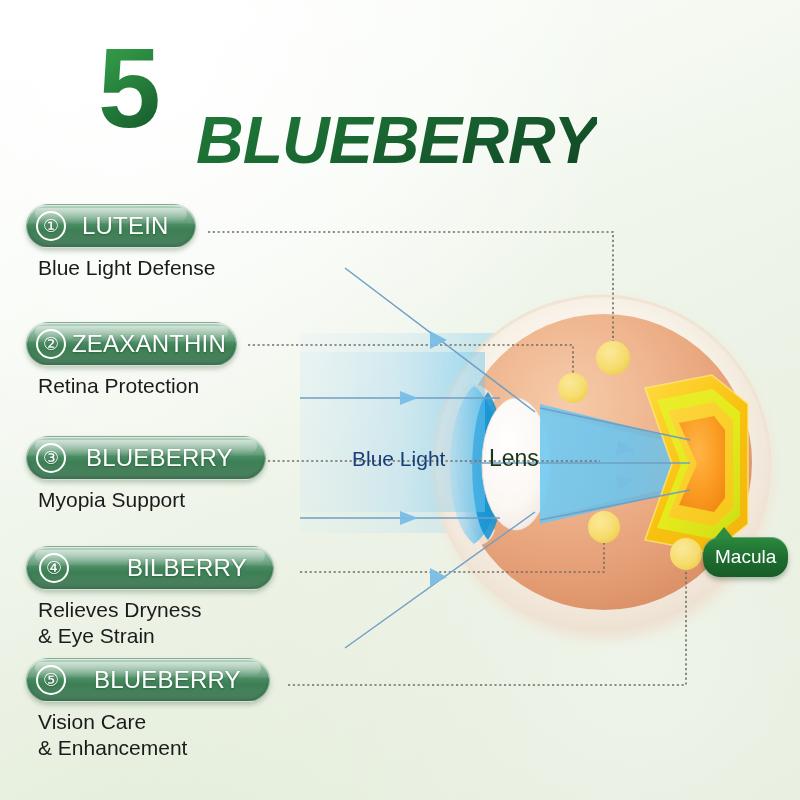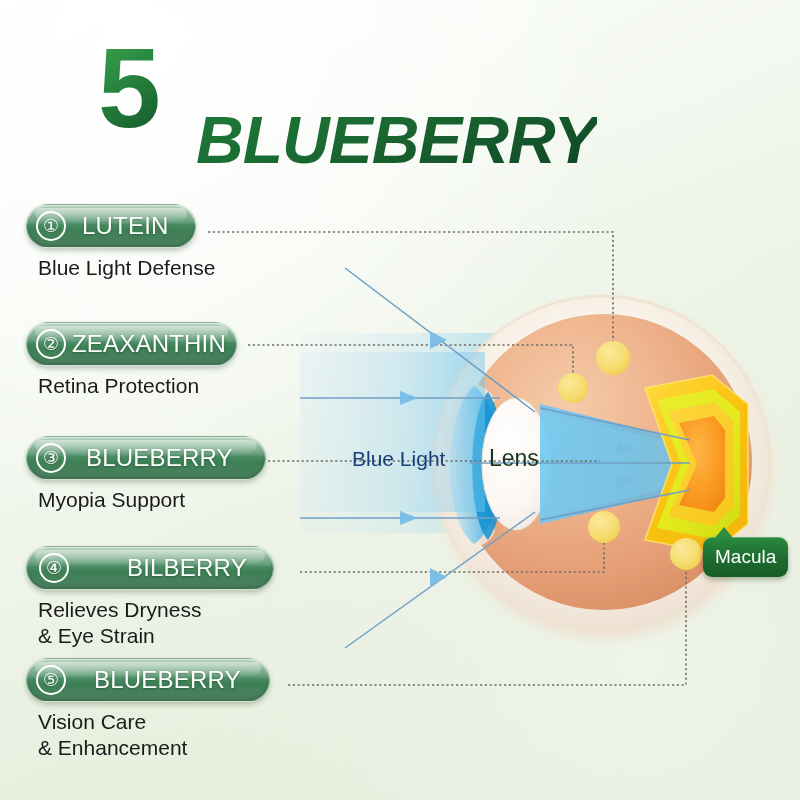--- a/index.html
+++ b/index.html
@@ -100,21 +100,21 @@
   #item-1 .pill-label{margin-left:10px;}
 
   
   #diagram{position:absolute;left:0;top:0;width:800px;height:800px;}
 
   
   #macula-callout{
     position:absolute;left:703px;top:537px;
     background:linear-gradient(180deg,#2b8a3e 0%,#1d6b2e 55%,#175c27 100%);
     color:#fff;font-size:19px;line-height:19px;
-    padding:10px 12px 11px 12px;border-radius:9px;
+    padding:10px 12px 11px 12px;border-radius:17px;
     box-shadow:0 3px 5px rgba(40,70,40,0.35), inset 0 1px 0 rgba(255,255,255,0.28);
     white-space:nowrap;
   }
   #macula-callout::before{
     content:"";position:absolute;left:12px;top:-10px;
     width:0;height:0;
     border-left:9px solid transparent;border-right:9px solid transparent;
     border-bottom:11px solid #2d8c40;
   }
 

